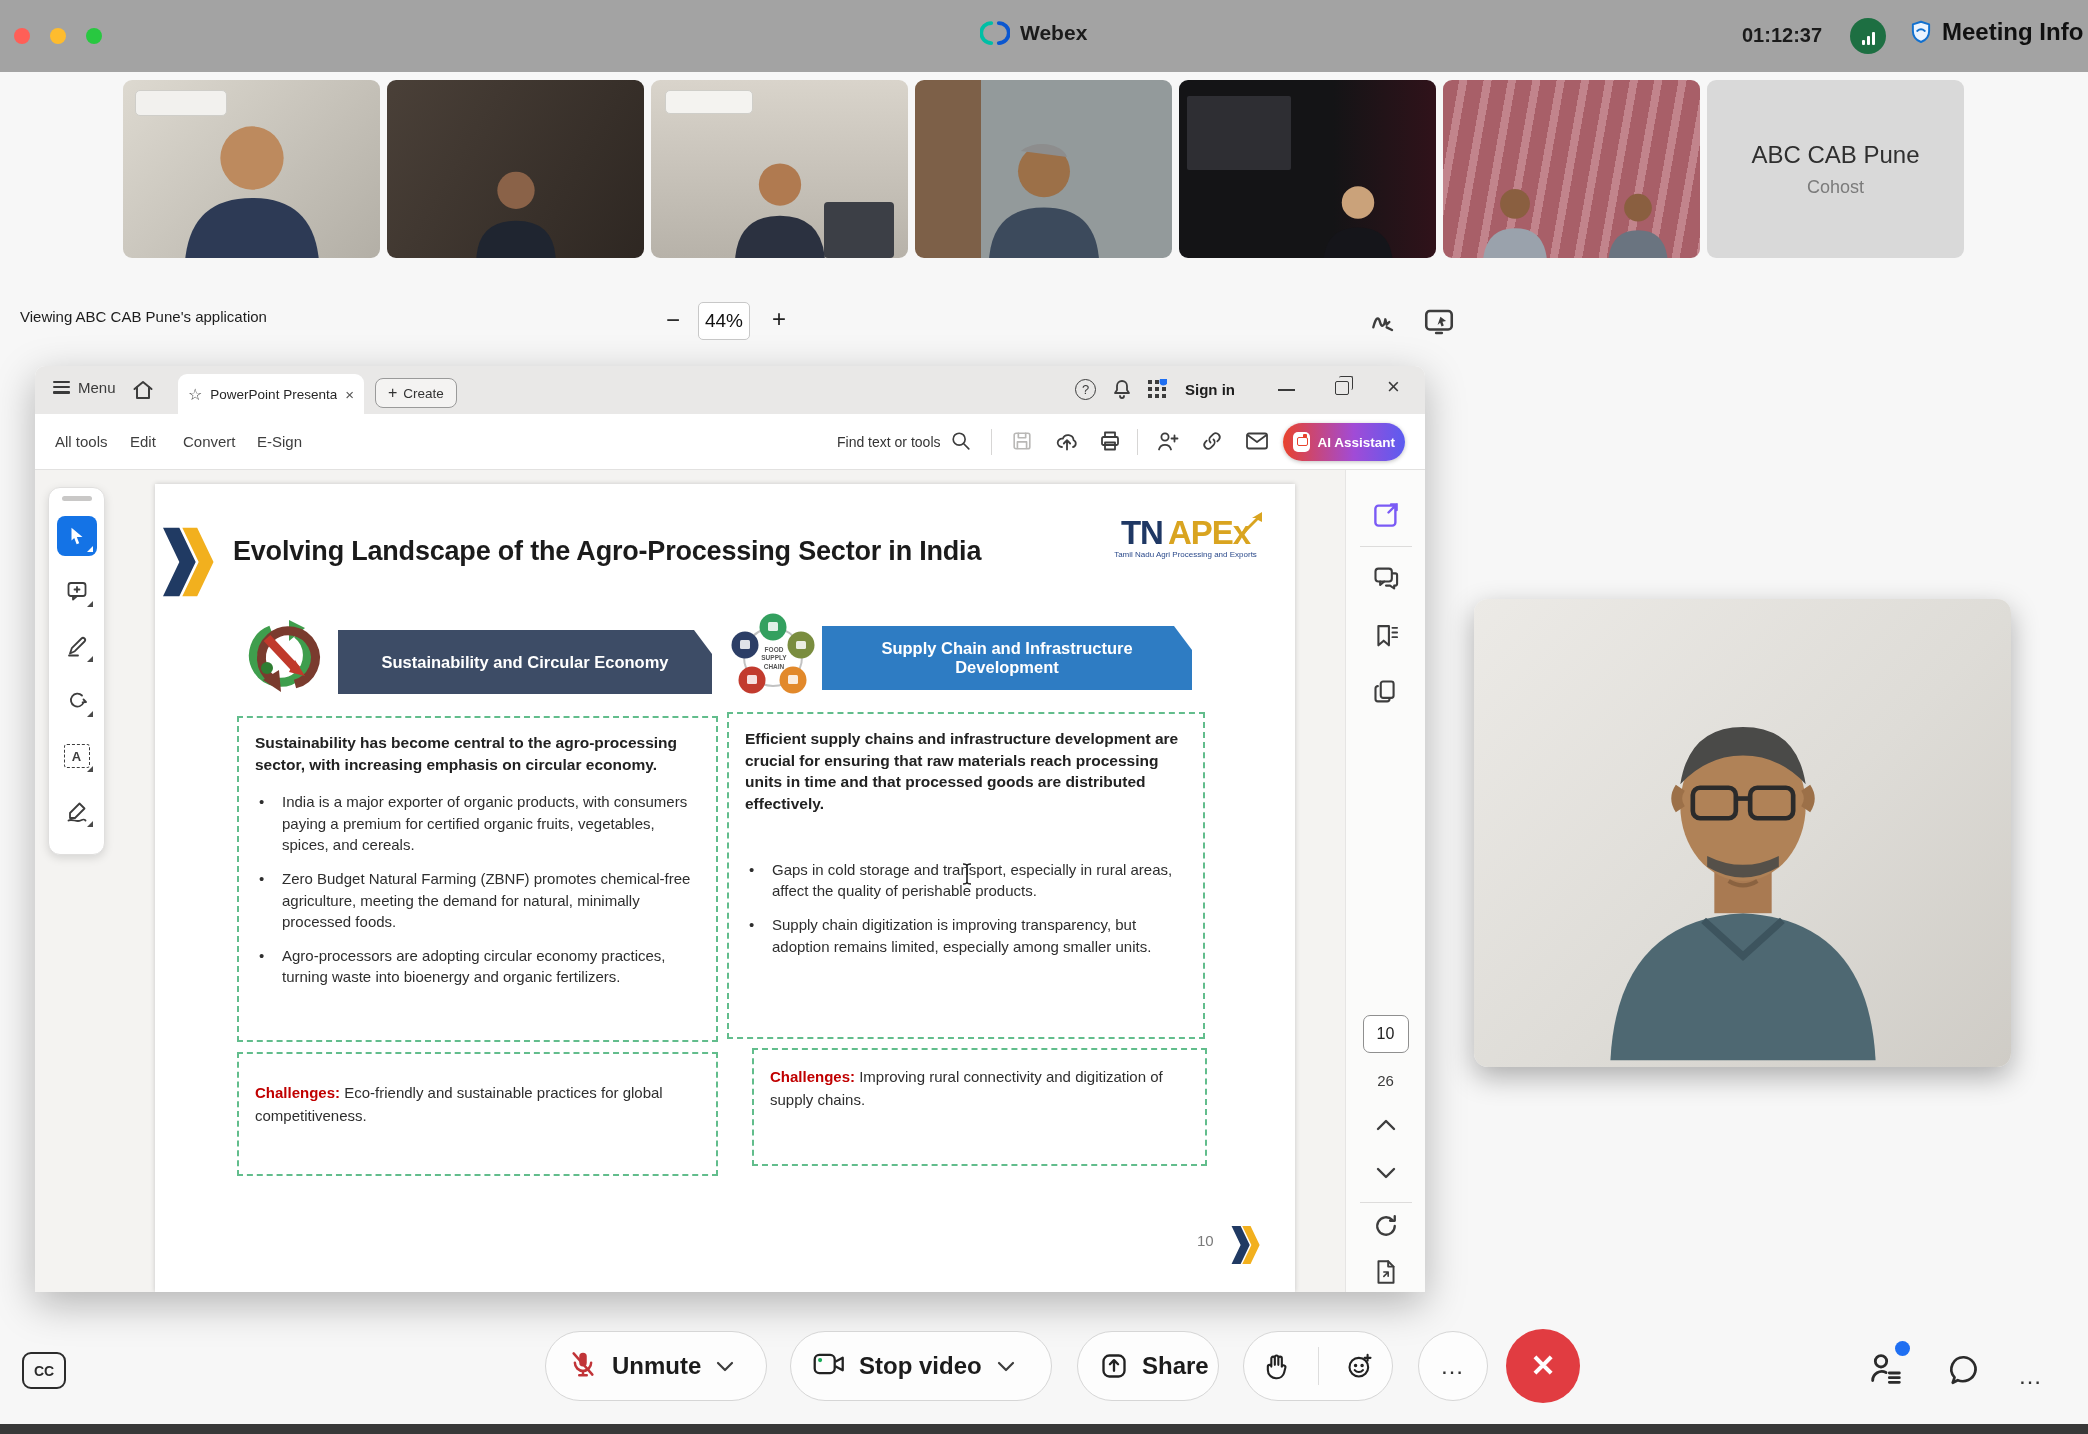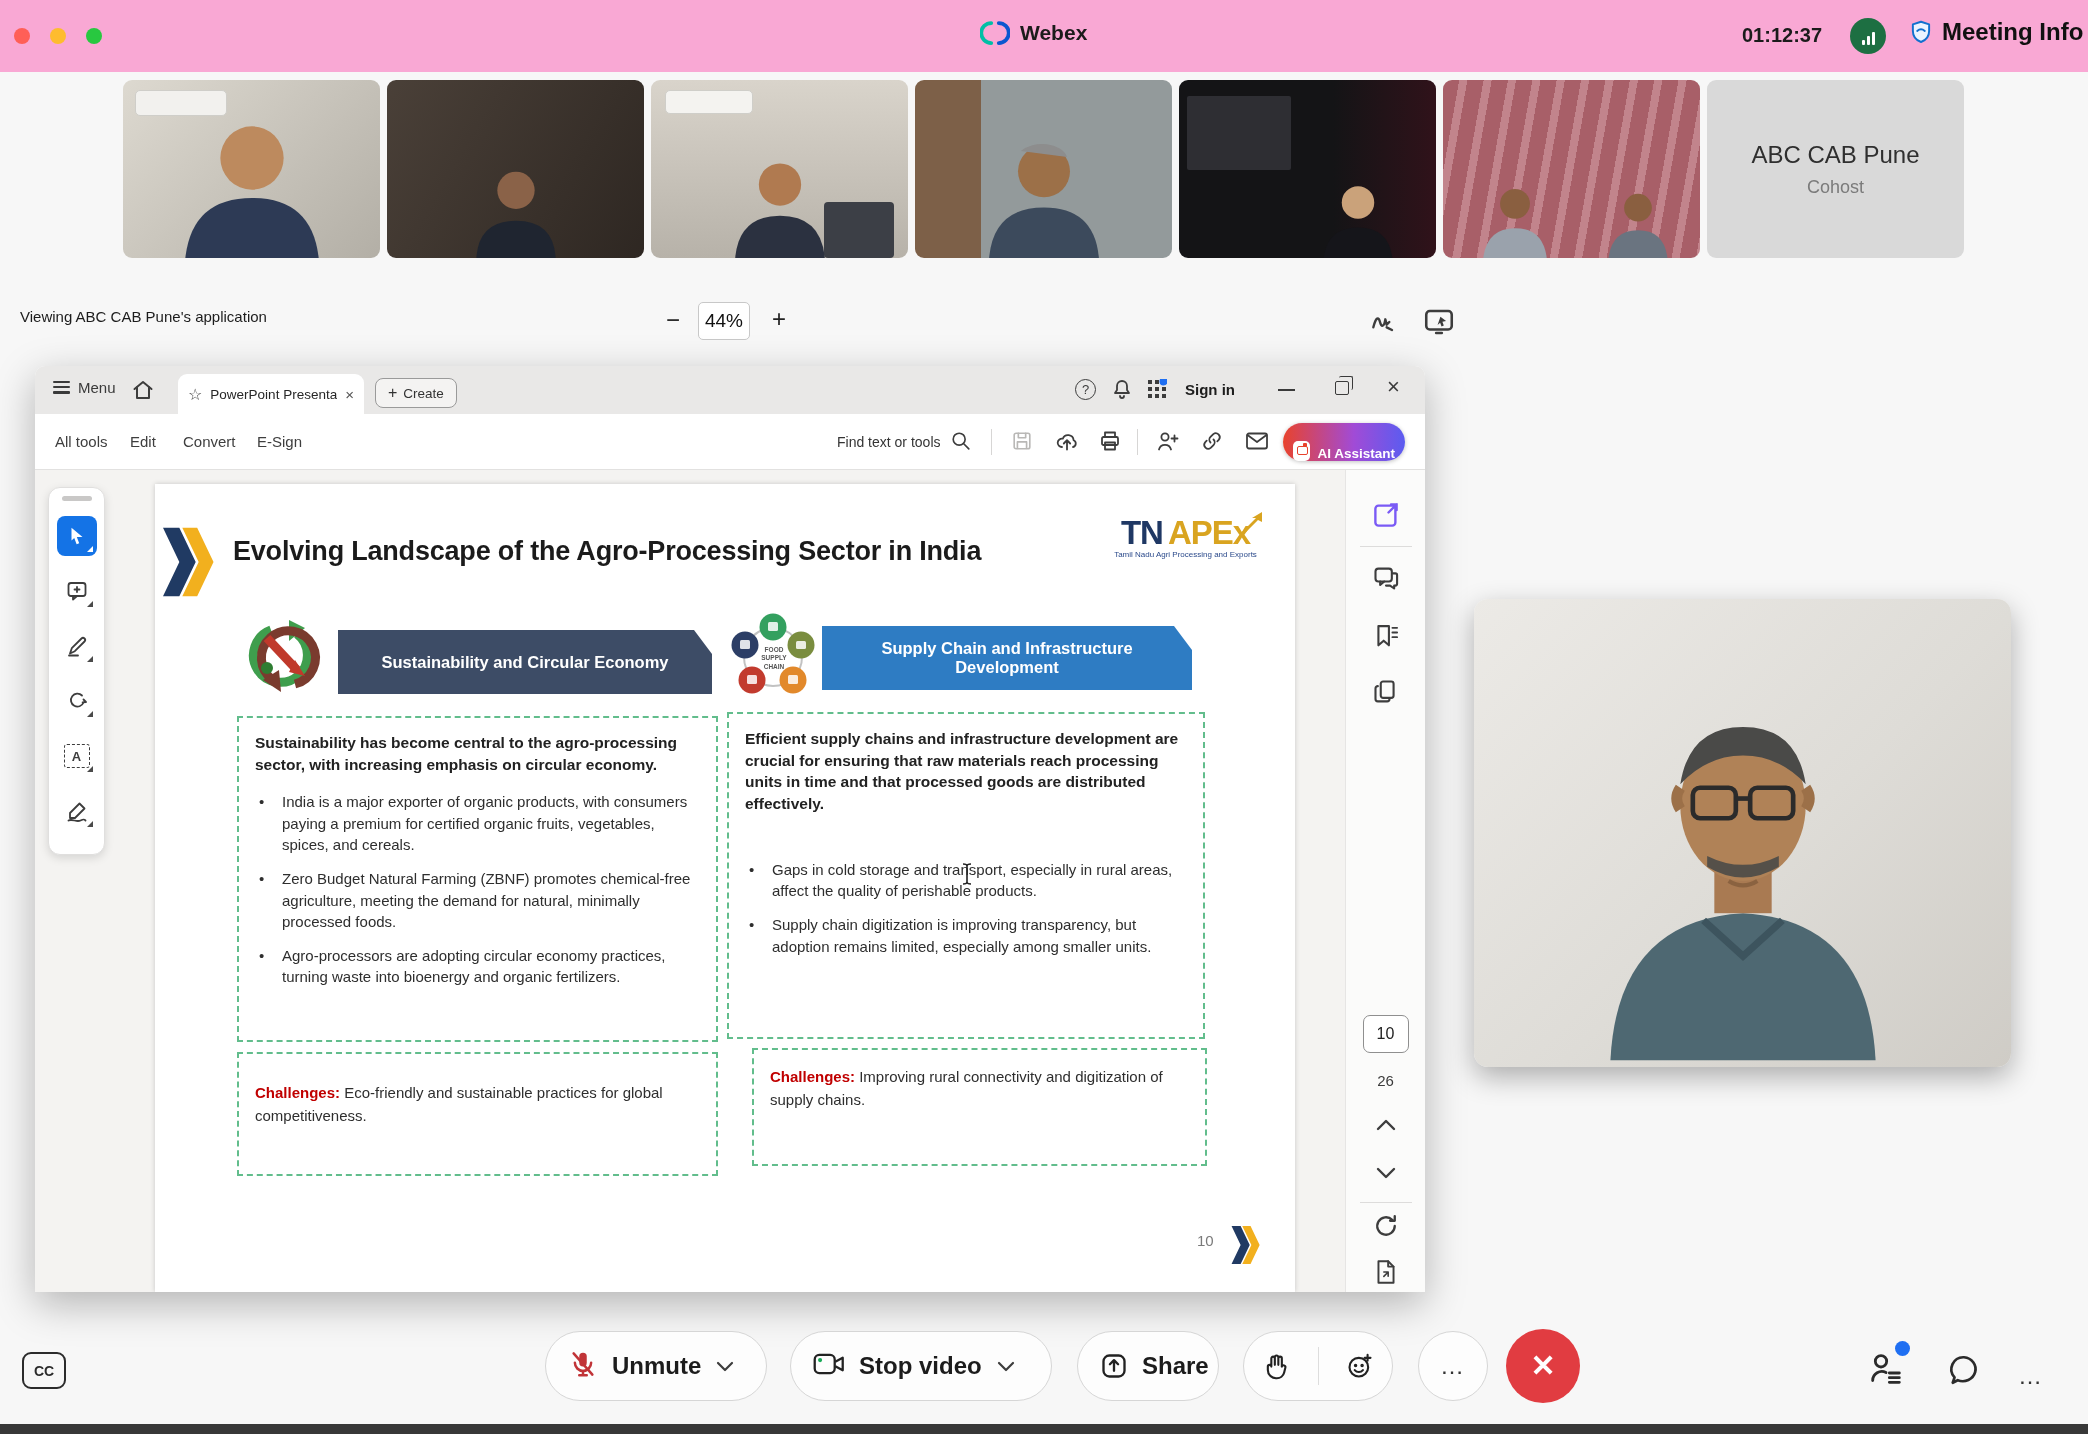--- a/index.html
+++ b/index.html
@@ -4,21 +4,21 @@
 <style>
   *{margin:0;padding:0;box-sizing:border-box}
   html,body{background:#6b6b6b}
   body{font-family:"Liberation Sans",sans-serif;-webkit-font-smoothing:antialiased}
   #root{position:relative;width:2088px;height:1434px;background:#f7f7f7;overflow:hidden}
   .abs{position:absolute}
   .ic{display:block;stroke:#3d3d3d;fill:none;stroke-width:1.8;stroke-linecap:round;stroke-linejoin:round}
   .row{display:flex;align-items:center}
 
   
-  .topbar{position:absolute;left:0;top:0;width:2088px;height:72px;background:#f9a8d4}
+  .topbar{position:absolute;left:0;top:0;width:2088px;height:72px;background:#a3a3a3}
   .tl{width:16px;height:16px;border-radius:50%;display:inline-block}
   .brand{position:absolute;left:980px;top:18px;gap:10px}
   .brand-name{font-size:21px;font-weight:bold;color:#1b1b1b}
   .timer{position:absolute;left:1742px;top:24px;font-size:20px;font-weight:600;color:#1b1b1b}
   .connq{position:absolute;left:1850px;top:18px;width:36px;height:36px;border-radius:50%;background:#1d6f42;display:flex;align-items:flex-end;justify-content:center;gap:2px;padding-bottom:9px}
   .connq i{display:block;width:3px;background:#fff;border-radius:1px}
   .minfo{position:absolute;left:1908px;top:18px;gap:8px}
   .minfo-label{font-size:24px;font-weight:bold;color:#111}
 
   
@@ -40,21 +40,21 @@
   .menu-lab{font-size:15px;color:#3a3a3a;margin-left:8px}
   .ham i{display:block;width:17px;height:2.2px;background:#3a3a3a;margin:3px 0;border-radius:1px}
   .doctab{position:absolute;left:143px;top:8px;width:186px;height:40px;background:#fff;border-radius:9px 9px 0 0;display:flex;align-items:center;padding:0 10px;gap:8px}
   .doctab .t{font-size:13.5px;color:#272727;white-space:nowrap;overflow:hidden}
   .createbtn{position:absolute;left:340px;top:12px;height:30px;padding:0 12px;border:1.4px solid #9a9a9a;border-radius:8px;background:#f4f3f2;display:flex;align-items:center;gap:6px;font-size:13.5px;color:#333}
   .signin{font-size:15px;font-weight:bold;color:#1d1d1d}
   .toolbar{position:absolute;left:0;top:48px;width:100%;height:56px;background:#fff;border-bottom:1px solid #e2e1e0}
   .tb-lab{font-size:15px;color:#3e3e3e}
   .findlab{font-size:14px;color:#343434}
   .vdiv{width:1px;height:26px;background:#d7d6d5}
-  .aipill{position:absolute;left:1248px;top:9px;width:122px;height:38px;border-radius:19px;background:linear-gradient(90deg,#e8432d 0%,#a14bd6 58%,#5b5cf0 100%);display:flex;align-items:flex-end;gap:7px;padding:0 10px;box-shadow:0 1px 4px rgba(0,0,0,.25)}
+  .aipill{position:absolute;left:1248px;top:9px;width:122px;height:38px;border-radius:19px;background:linear-gradient(90deg,#e8432d 0%,#a14bd6 58%,#5b5cf0 100%);display:flex;align-items:center;gap:7px;padding:0 10px;box-shadow:0 1px 4px rgba(0,0,0,.25)}
   .aipill .lab{color:#fff;font-size:13.5px;font-weight:bold;white-space:nowrap}
   .aisq{width:20px;height:20px;background:#fff;border-radius:5px;position:relative}
   .aisq:before{content:"";position:absolute;left:4px;top:5px;width:9px;height:7px;border:1.8px solid #e8432d;border-radius:2px}
   .aisq:after{content:"";position:absolute;right:3px;top:2px;width:4px;height:4px;background:#e8432d;border-radius:1px}
 
   .workspace{position:absolute;left:0;top:104px;width:100%;height:822px;background:#f4f3f1}
   
   .qtools{position:absolute;left:13px;top:17px;width:57px;height:368px;background:#fff;border:1px solid #e0dfde;border-radius:12px;box-shadow:0 3px 10px rgba(0,0,0,.13);display:flex;flex-direction:column;align-items:center;padding-top:8px;gap:15px}
   .qt{position:relative;width:40px;height:40px;display:flex;align-items:center;justify-content:center;border-radius:8px}
   .qt .tri{position:absolute;right:4px;bottom:4px;width:0;height:0;border-left:6px solid transparent;border-bottom:6px solid #4a4a4a}

